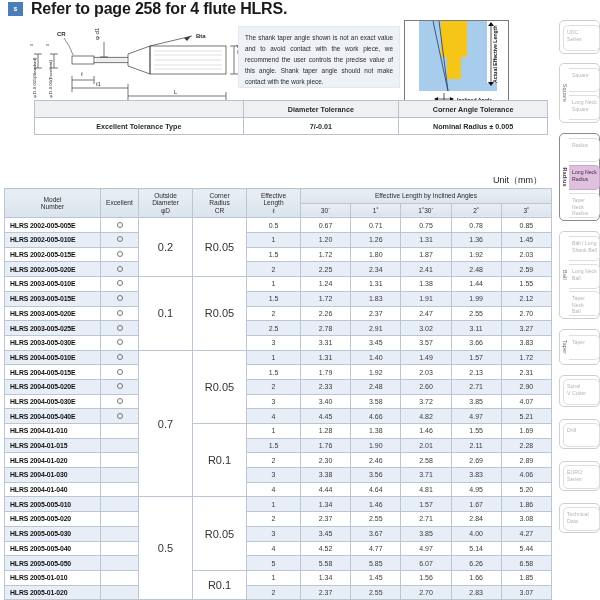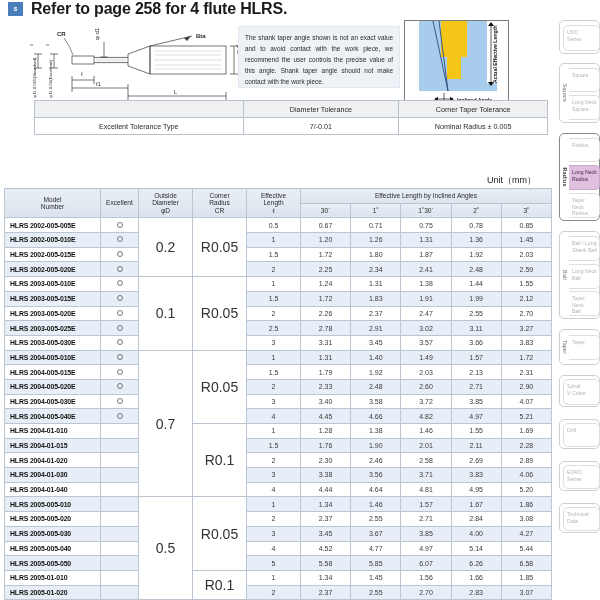--- a/index.html
+++ b/index.html
@@ -60,32 +60,32 @@
     font-size: 5.2px; line-height: 6.6px; color: #b6b6b6;
     padding: 3px 2px 0 3px;
   }
   .tab.sel { background: #dfc0df; color: #4b2a4b; border-color: #cba8cb; }
   .tab.solo { left: 3px; width: 37px; border-left: 1px solid #dedede; border-radius: 5px; }
 
   
   .tol { position: absolute; left: 34px; top: 100px; width: 514px; border-collapse: collapse; }
   .tol td {
     border: 1px solid #b9c2cc; height: 17px;
-    font-size: 7.2px; color: #2a2a2a; text-align: center;
+    font-size: 7.2px; color: #2a2a2a; text-align: center; font-weight: bold;
   }
   .tol tr:nth-child(1) td { background: #eef0f2; }
   .tol tr:nth-child(2) td { background: #ffffff; }
   .tol tr:nth-child(3) td { background: #f97316; }
   .tol .c1 { width: 209px; }
   .tol .c2 { width: 156px; }
   .tol .c3 { width: 149px; }
 
   
   .unit {
-    position: absolute; right: 64px; top: 174px;
+    position: absolute; right: 58px; top: 174px;
     font-size: 9px; color: #1a1a1a;
   }
 
   
   .main {
     position: absolute; left: 4px; top: 188px; width: 548px;
     border-collapse: collapse; table-layout: fixed;
   }
   .main th, .main td {
     border: 1px solid #bcc6d2; font-size: 7px; color: #3a3a3a;
@@ -94,21 +94,21 @@
   .main thead th {
     background: linear-gradient(#e9eef4, #dbe4ee);
     color: #2b2b2b; font-weight: normal; font-size: 6.6px; line-height: 7.6px;
   }
   .main td.mn {
     text-align: left; padding-left: 5px; font-weight: bold;
     font-size: 6.9px; color: #111; letter-spacing: -0.15px;
   }
   .main tbody tr.odd td { background: #ffffff; }
   .main tbody tr.even td { background: #e8eef7; }
-  .main td.span { background: #ffffff !important; font-size: 14px; color: #333; text-align: center; }
+  .main td.span { background: #ffffff !important; font-size: 11px; color: #333; text-align: center; }
   .circ {
     display: inline-block; width: 6px; height: 6px;
     border: 1px solid #777; border-radius: 50%;
   }
   .w-mn { width: 96px; }
   .w-ex { width: 38px; }
   .w-od { width: 54px; }
   .w-cr { width: 54px; }
   .w-el { width: 54px; }
   .w-ang { width: 50.4px; }
@@ -214,21 +214,21 @@
         <text x="52" y="81" font-size="5.2" font-weight="bold" fill="#111" font-family="Liberation Sans, sans-serif">Inclined Angle</text>
       </svg>
     </div>
   </div>
 
   <table class="tol">
     <tbody id="tol-body">
         <tr>
           <td class="c1"></td>
           <td class="c2">Diameter Tolerance</td>
-          <td class="c3">Corner Taper Tolerance</td>
+          <td class="c3">Corner Angle Tolerance</td>
         </tr>
         <tr>
           <td class="c1">Excellent Tolerance Type</td>
           <td class="c2">7/-0.01</td>
           <td class="c3">Nominal Radius ± 0.005</td>
         </tr>
       </tbody>
   </table>
 
   <div class="unit">Unit（mm）</div>

